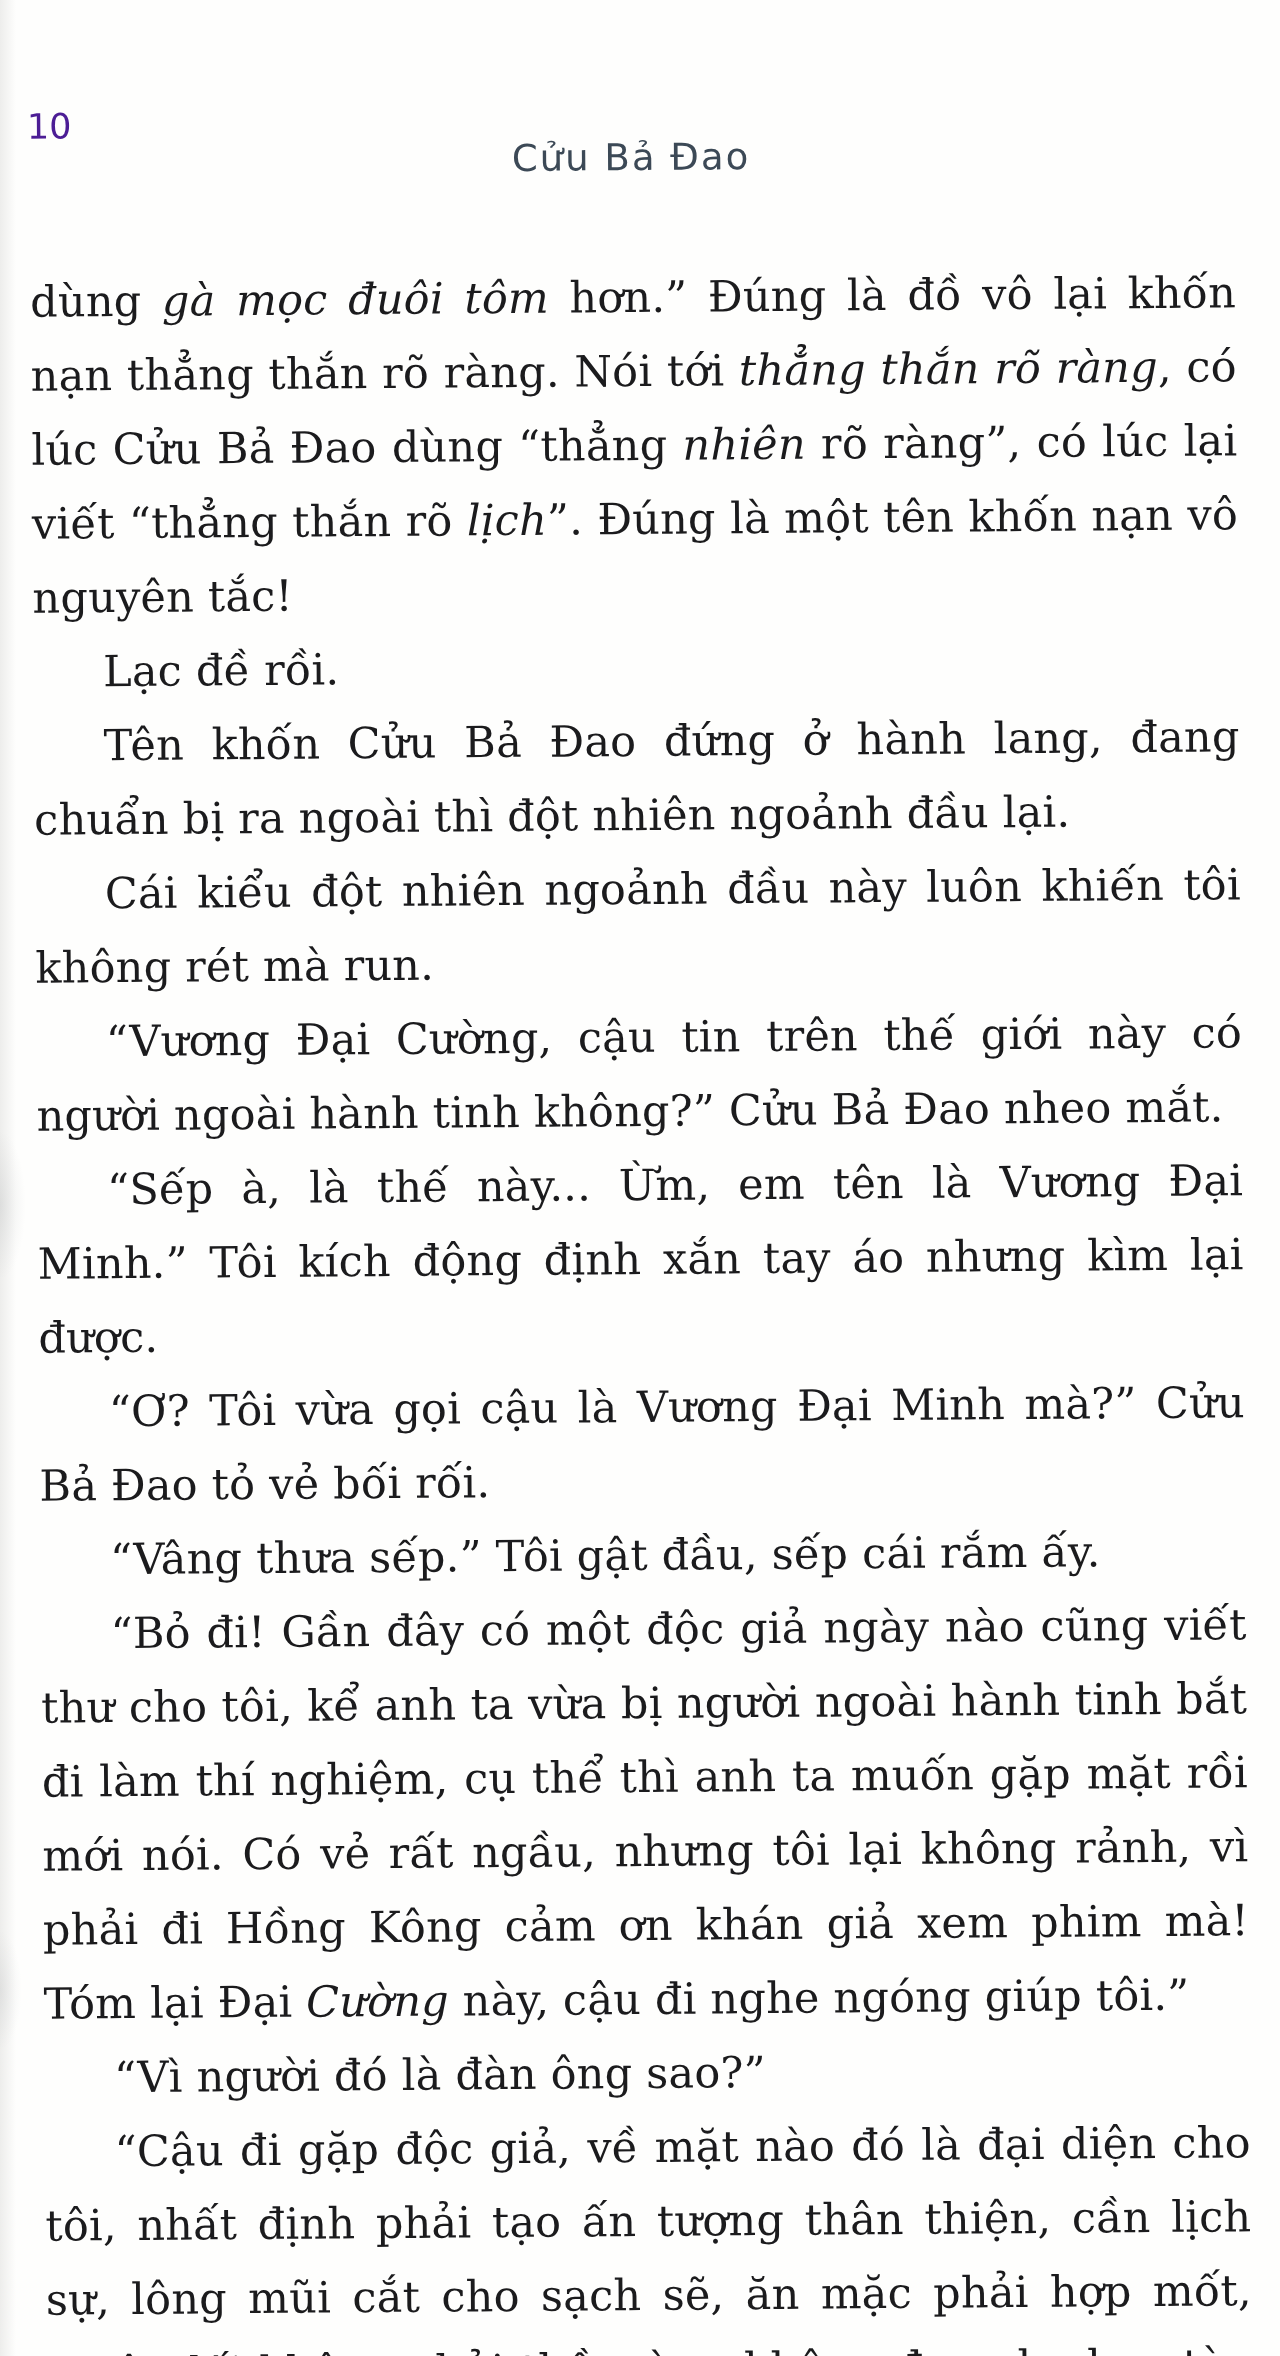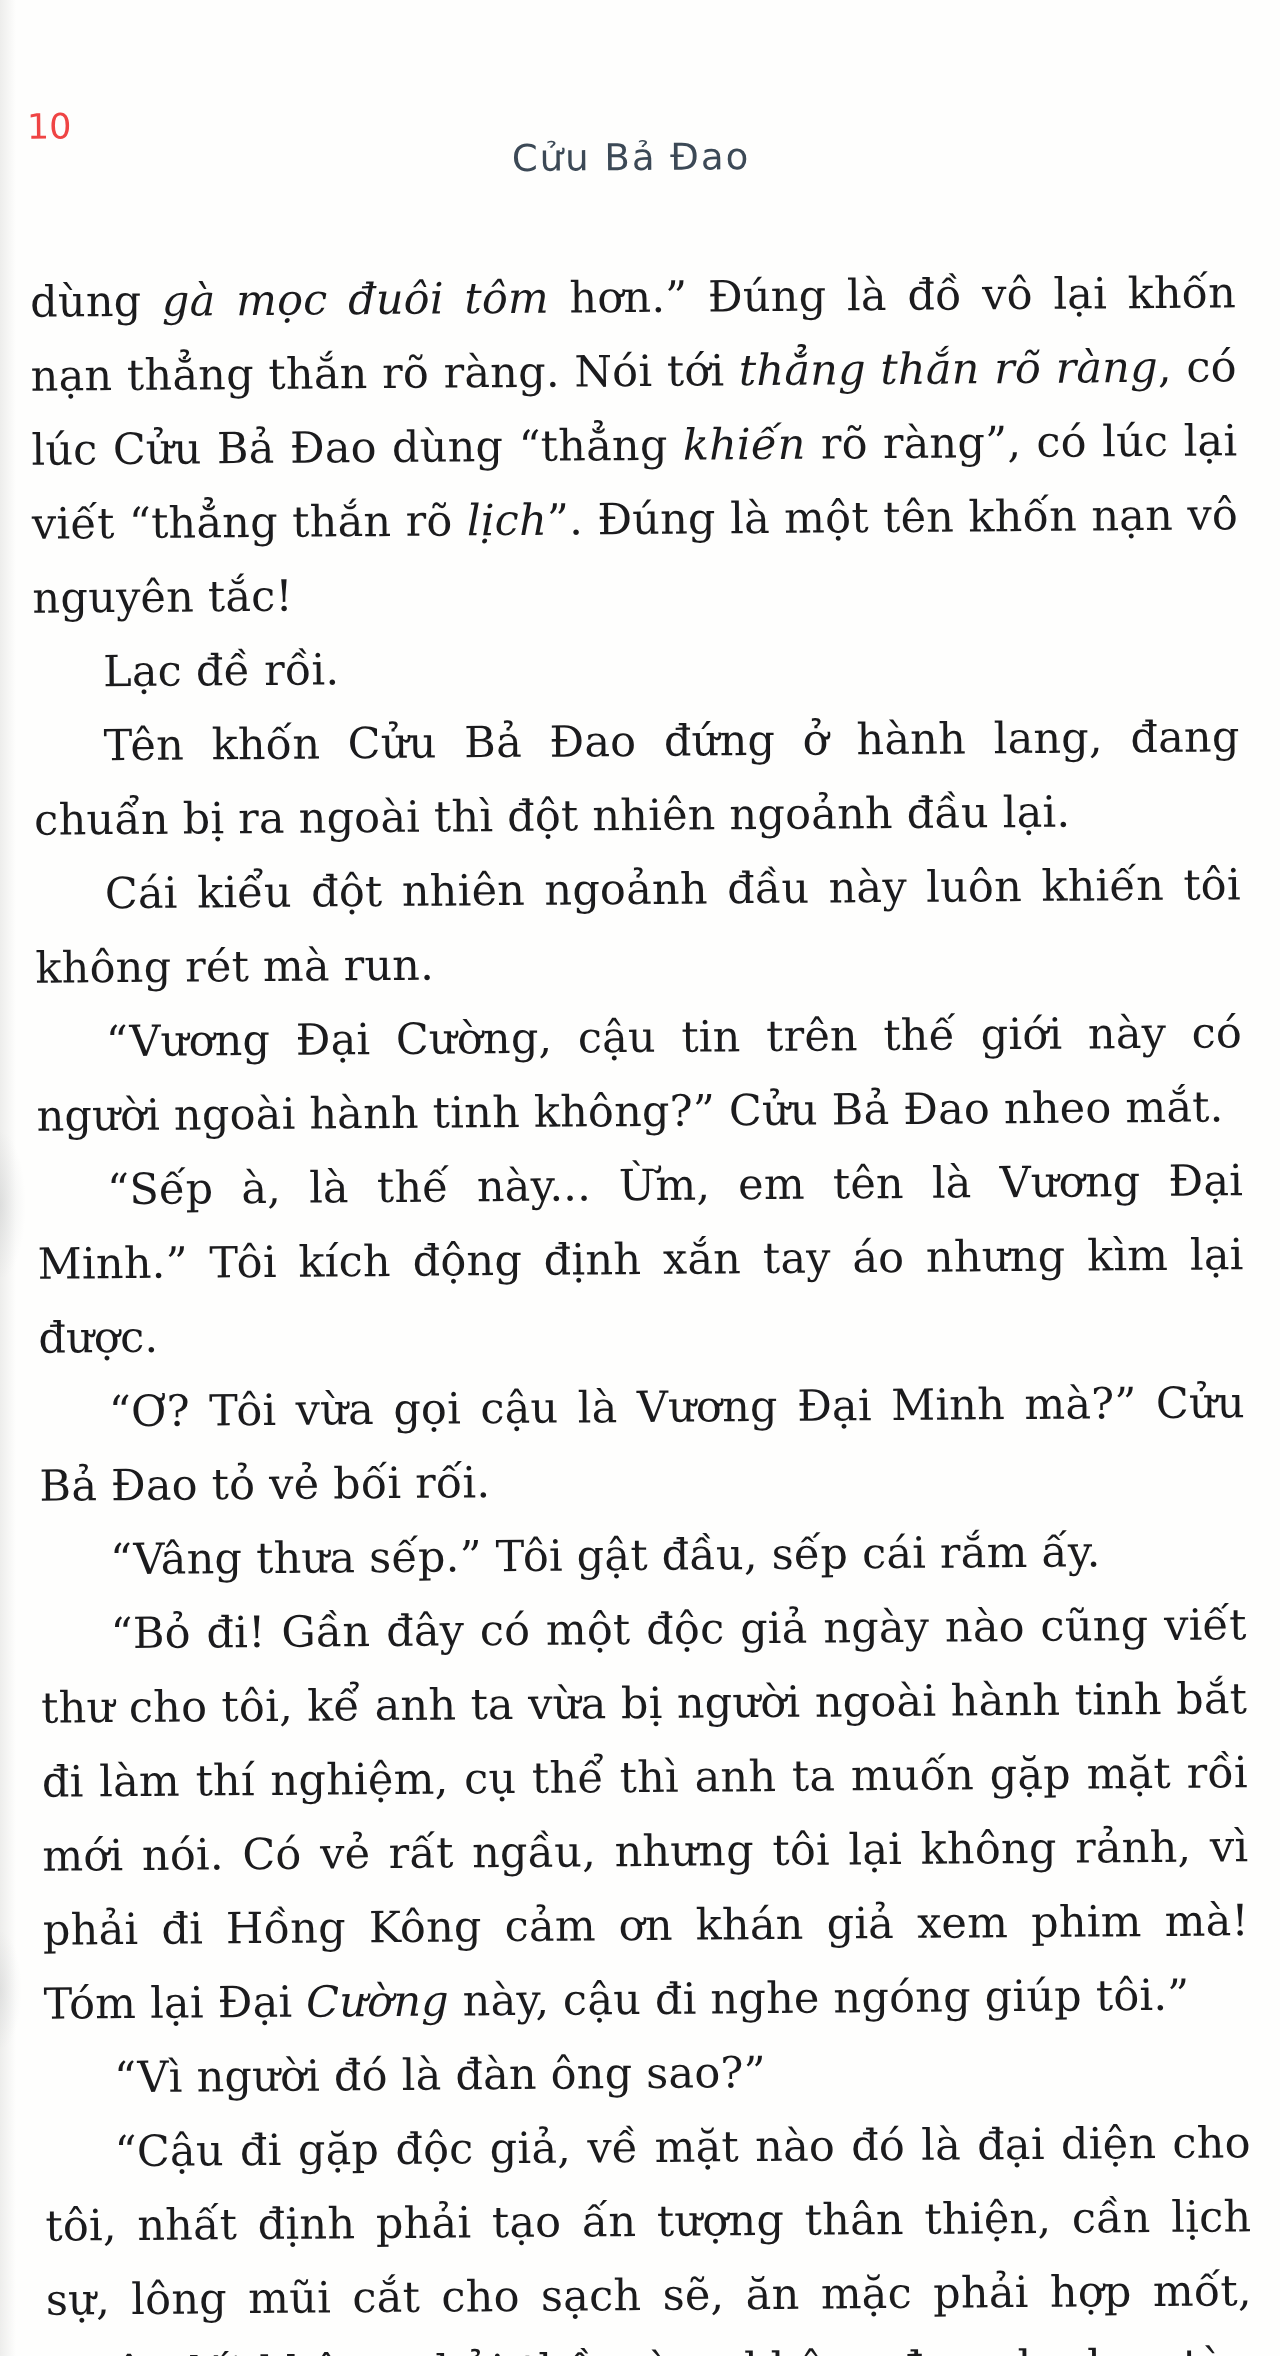--- a/index.html
+++ b/index.html
@@ -44,21 +44,21 @@
     width: 22px; height: 120px;
     background: radial-gradient(ellipse at left center, rgba(120,125,130,0.12), rgba(255,255,255,0) 70%);
     pointer-events: none;
   }
   .page-number {
     position: absolute;
     top: 102px;
     left: 36px;
     font-family: "DejaVu Sans", sans-serif;
     font-size: 35px;
-    color: #ef4444;
+    color: #4c1d95;
     text-align: center;
   }
   .running-head {
     position: absolute;
     top: 136px;
     left: 0;
     width: 100%;
     text-align: center;
     font-family: "DejaVu Sans", sans-serif;
     font-size: 37px;
@@ -92,21 +92,21 @@
 <div class="page">
   <div class="edge-shade"></div>
   <div class="smudge-a"></div>
   <div class="smudge-b"></div>
 
   <div class="scan-tilt">
     <span class="page-number">10</span>
     <span class="running-head">Cửu Bả Đao</span>
 
     <div class="body-text">
-        <p class="no-indent"><span>dùng </span><em>gà mọc đuôi tôm</em><span> hơn.” Đúng là đồ vô lại khốn nạn thẳng thắn rõ ràng. Nói tới </span><em>thẳng thắn rõ ràng</em><span>, có lúc Cửu Bả Đao dùng “thẳng </span><em>khiến</em><span> rõ ràng”, có lúc lại viết “thẳng thắn rõ </span><em>lịch</em><span>”. Đúng là một tên khốn nạn vô nguyên tắc!</span></p>
+        <p class="no-indent"><span>dùng </span><em>gà mọc đuôi tôm</em><span> hơn.” Đúng là đồ vô lại khốn nạn thẳng thắn rõ ràng. Nói tới </span><em>thẳng thắn rõ ràng</em><span>, có lúc Cửu Bả Đao dùng “thẳng </span><em>nhiên</em><span> rõ ràng”, có lúc lại viết “thẳng thắn rõ </span><em>lịch</em><span>”. Đúng là một tên khốn nạn vô nguyên tắc!</span></p>
         <p class="indent"><span>Lạc đề rồi.</span></p>
         <p class="indent"><span>Tên khốn Cửu Bả Đao đứng ở hành lang, đang chuẩn bị ra ngoài thì đột nhiên ngoảnh đầu lại.</span></p>
         <p class="indent"><span>Cái kiểu đột nhiên ngoảnh đầu này luôn khiến tôi không rét mà run.</span></p>
         <p class="indent"><span>“Vương Đại Cường, cậu tin trên thế giới này có người ngoài hành tinh không?” Cửu Bả Đao nheo mắt.</span></p>
         <p class="indent"><span>“Sếp à, là thế này... Ừm, em tên là Vương Đại Minh.” Tôi kích động định xắn tay áo nhưng kìm lại được.</span></p>
         <p class="indent"><span>“Ơ? Tôi vừa gọi cậu là Vương Đại Minh mà?” Cửu Bả Đao tỏ vẻ bối rối.</span></p>
         <p class="indent"><span>“Vâng thưa sếp.” Tôi gật đầu, sếp cái rắm ấy.</span></p>
         <p class="indent"><span>“Bỏ đi! Gần đây có một độc giả ngày nào cũng viết thư cho tôi, kể anh ta vừa bị người ngoài hành tinh bắt đi làm thí nghiệm, cụ thể thì anh ta muốn gặp mặt rồi mới nói. Có vẻ rất ngầu, nhưng tôi lại không rảnh, vì phải đi Hồng Kông cảm ơn khán giả xem phim mà! Tóm lại Đại </span><em>Cường</em><span> này, cậu đi nghe ngóng giúp tôi.”</span></p>
         <p class="indent"><span>“Vì người đó là đàn ông sao?”</span></p>
         <p class="indent"><span>“Cậu đi gặp độc giả, về mặt nào đó là đại diện cho tôi, nhất định phải tạo ấn tượng thân thiện, cần lịch sự, lông mũi cắt cho sạch sẽ, ăn mặc phải hợp mốt, tuyệt đối không chửi thề, càng không được ba hoa tùy tiện. Tóm lại phải thật bảnh bao.”</span></p>

